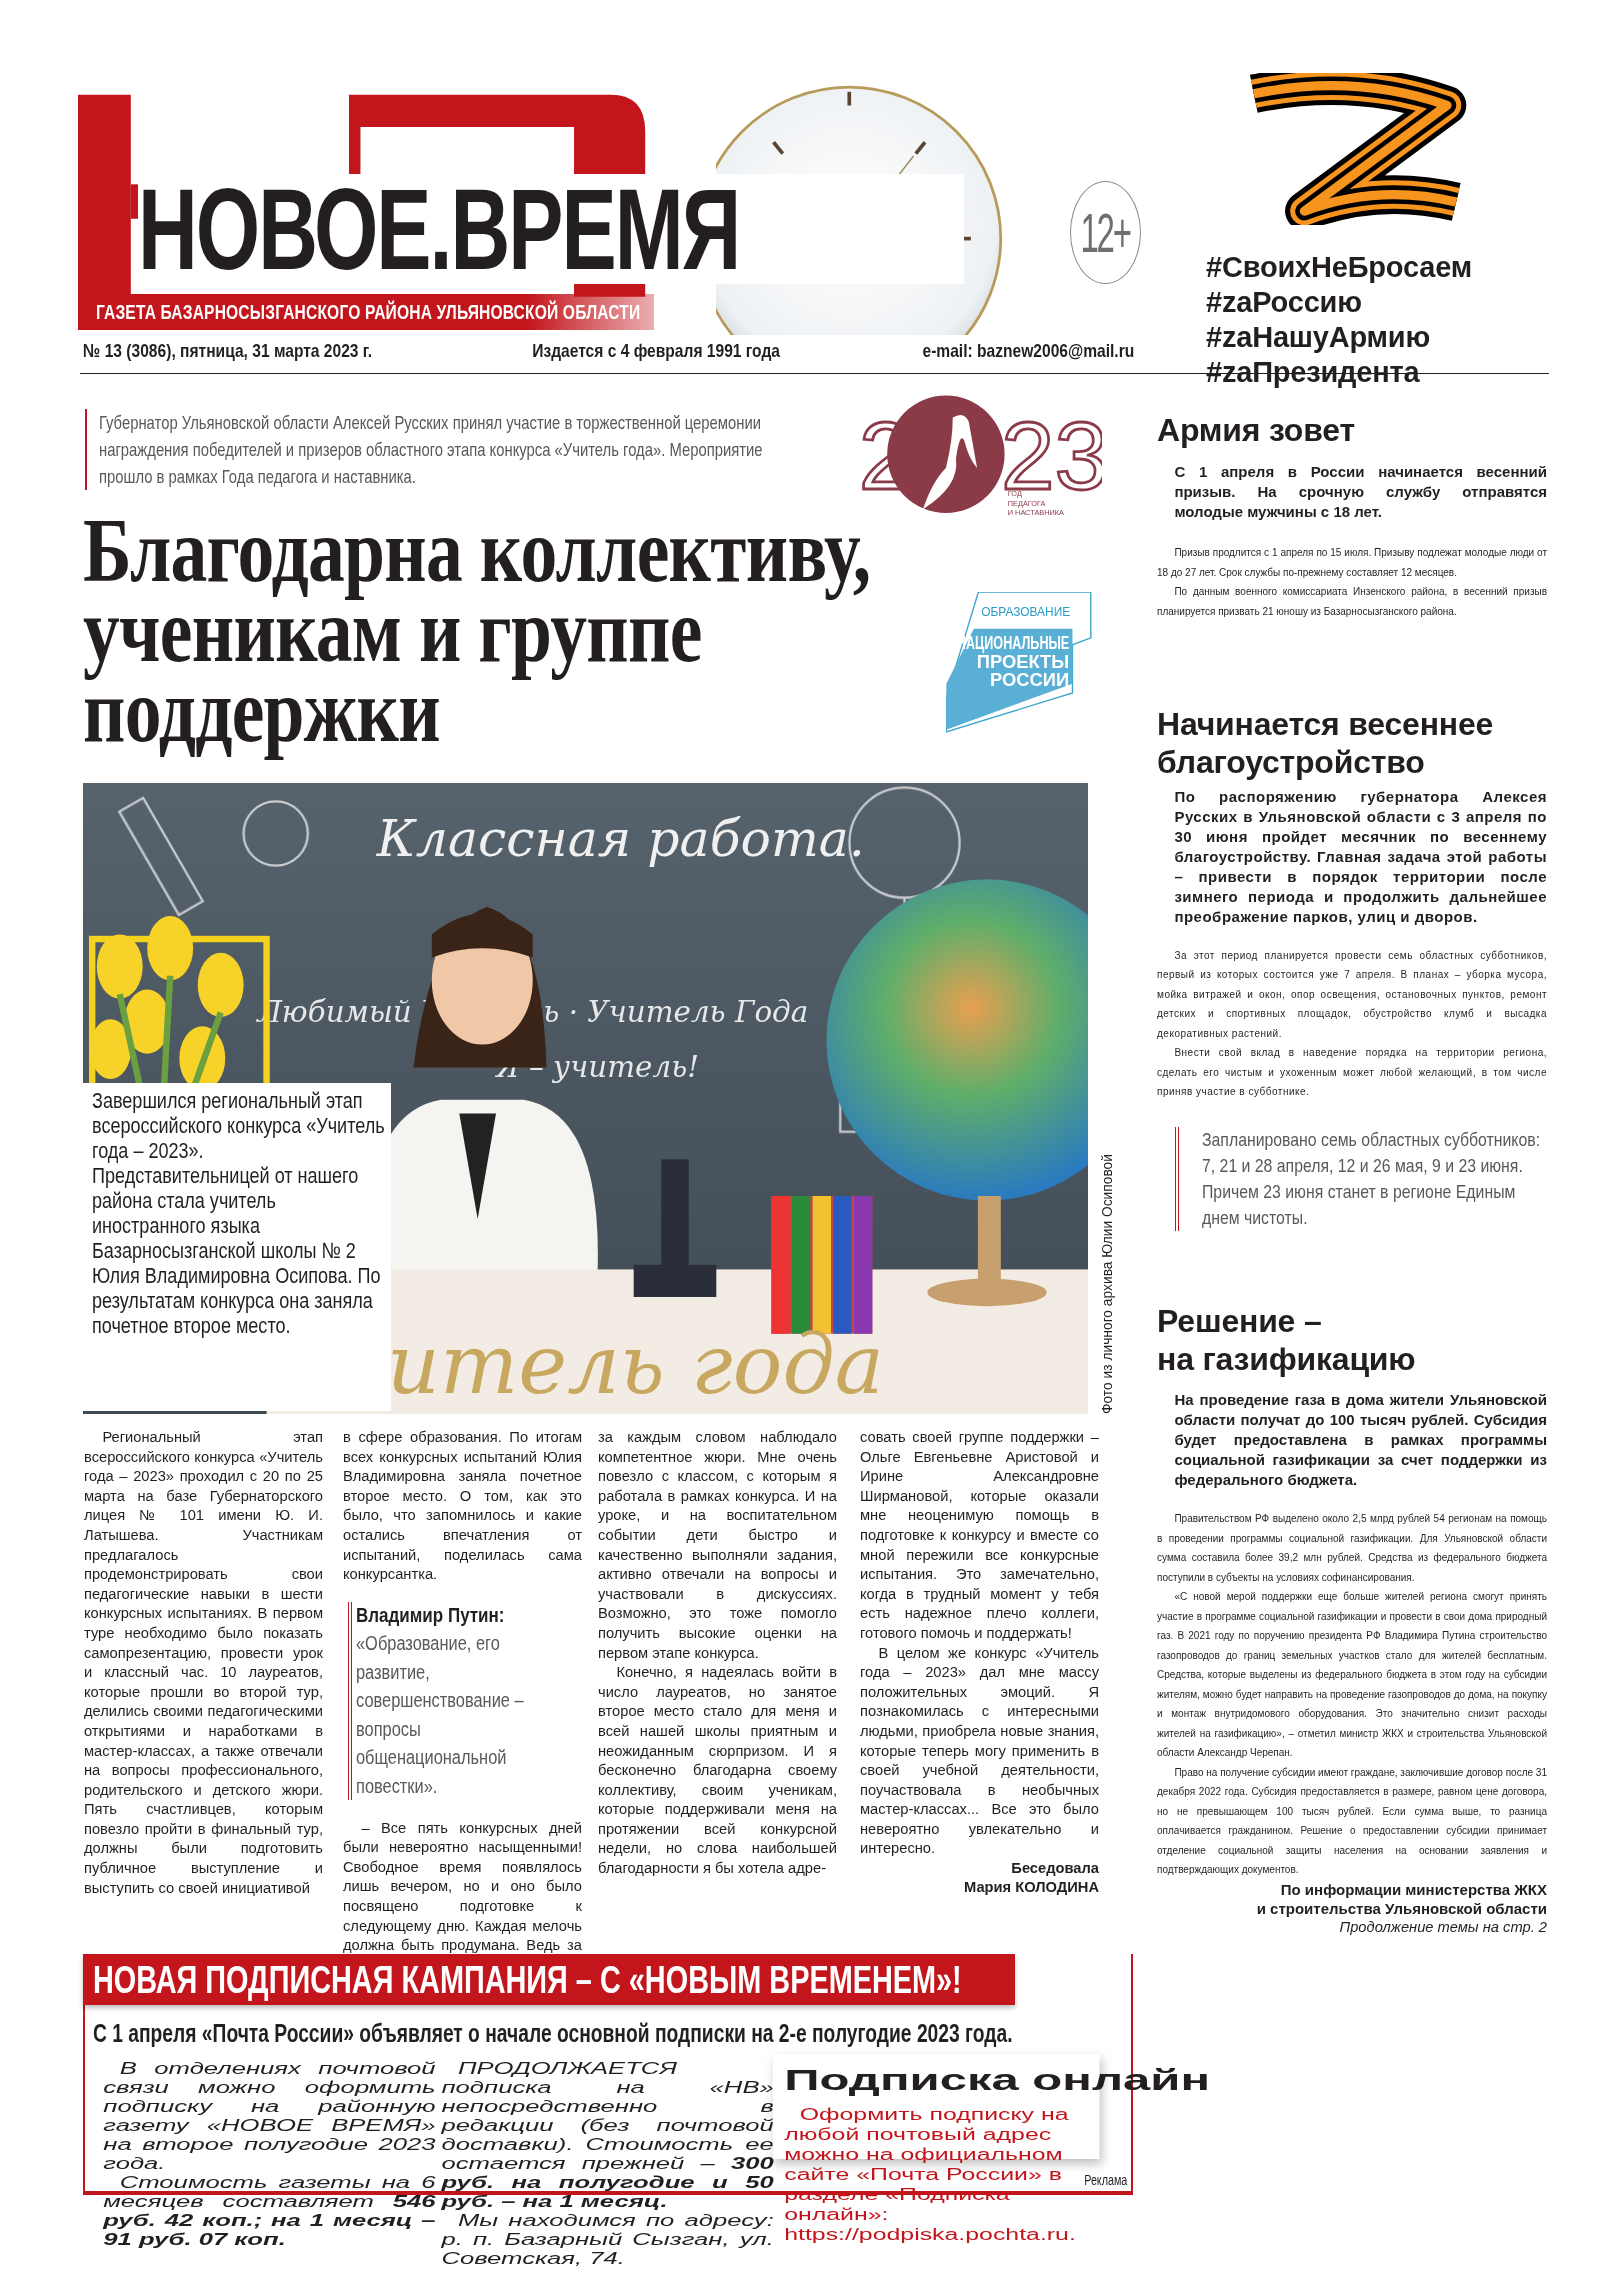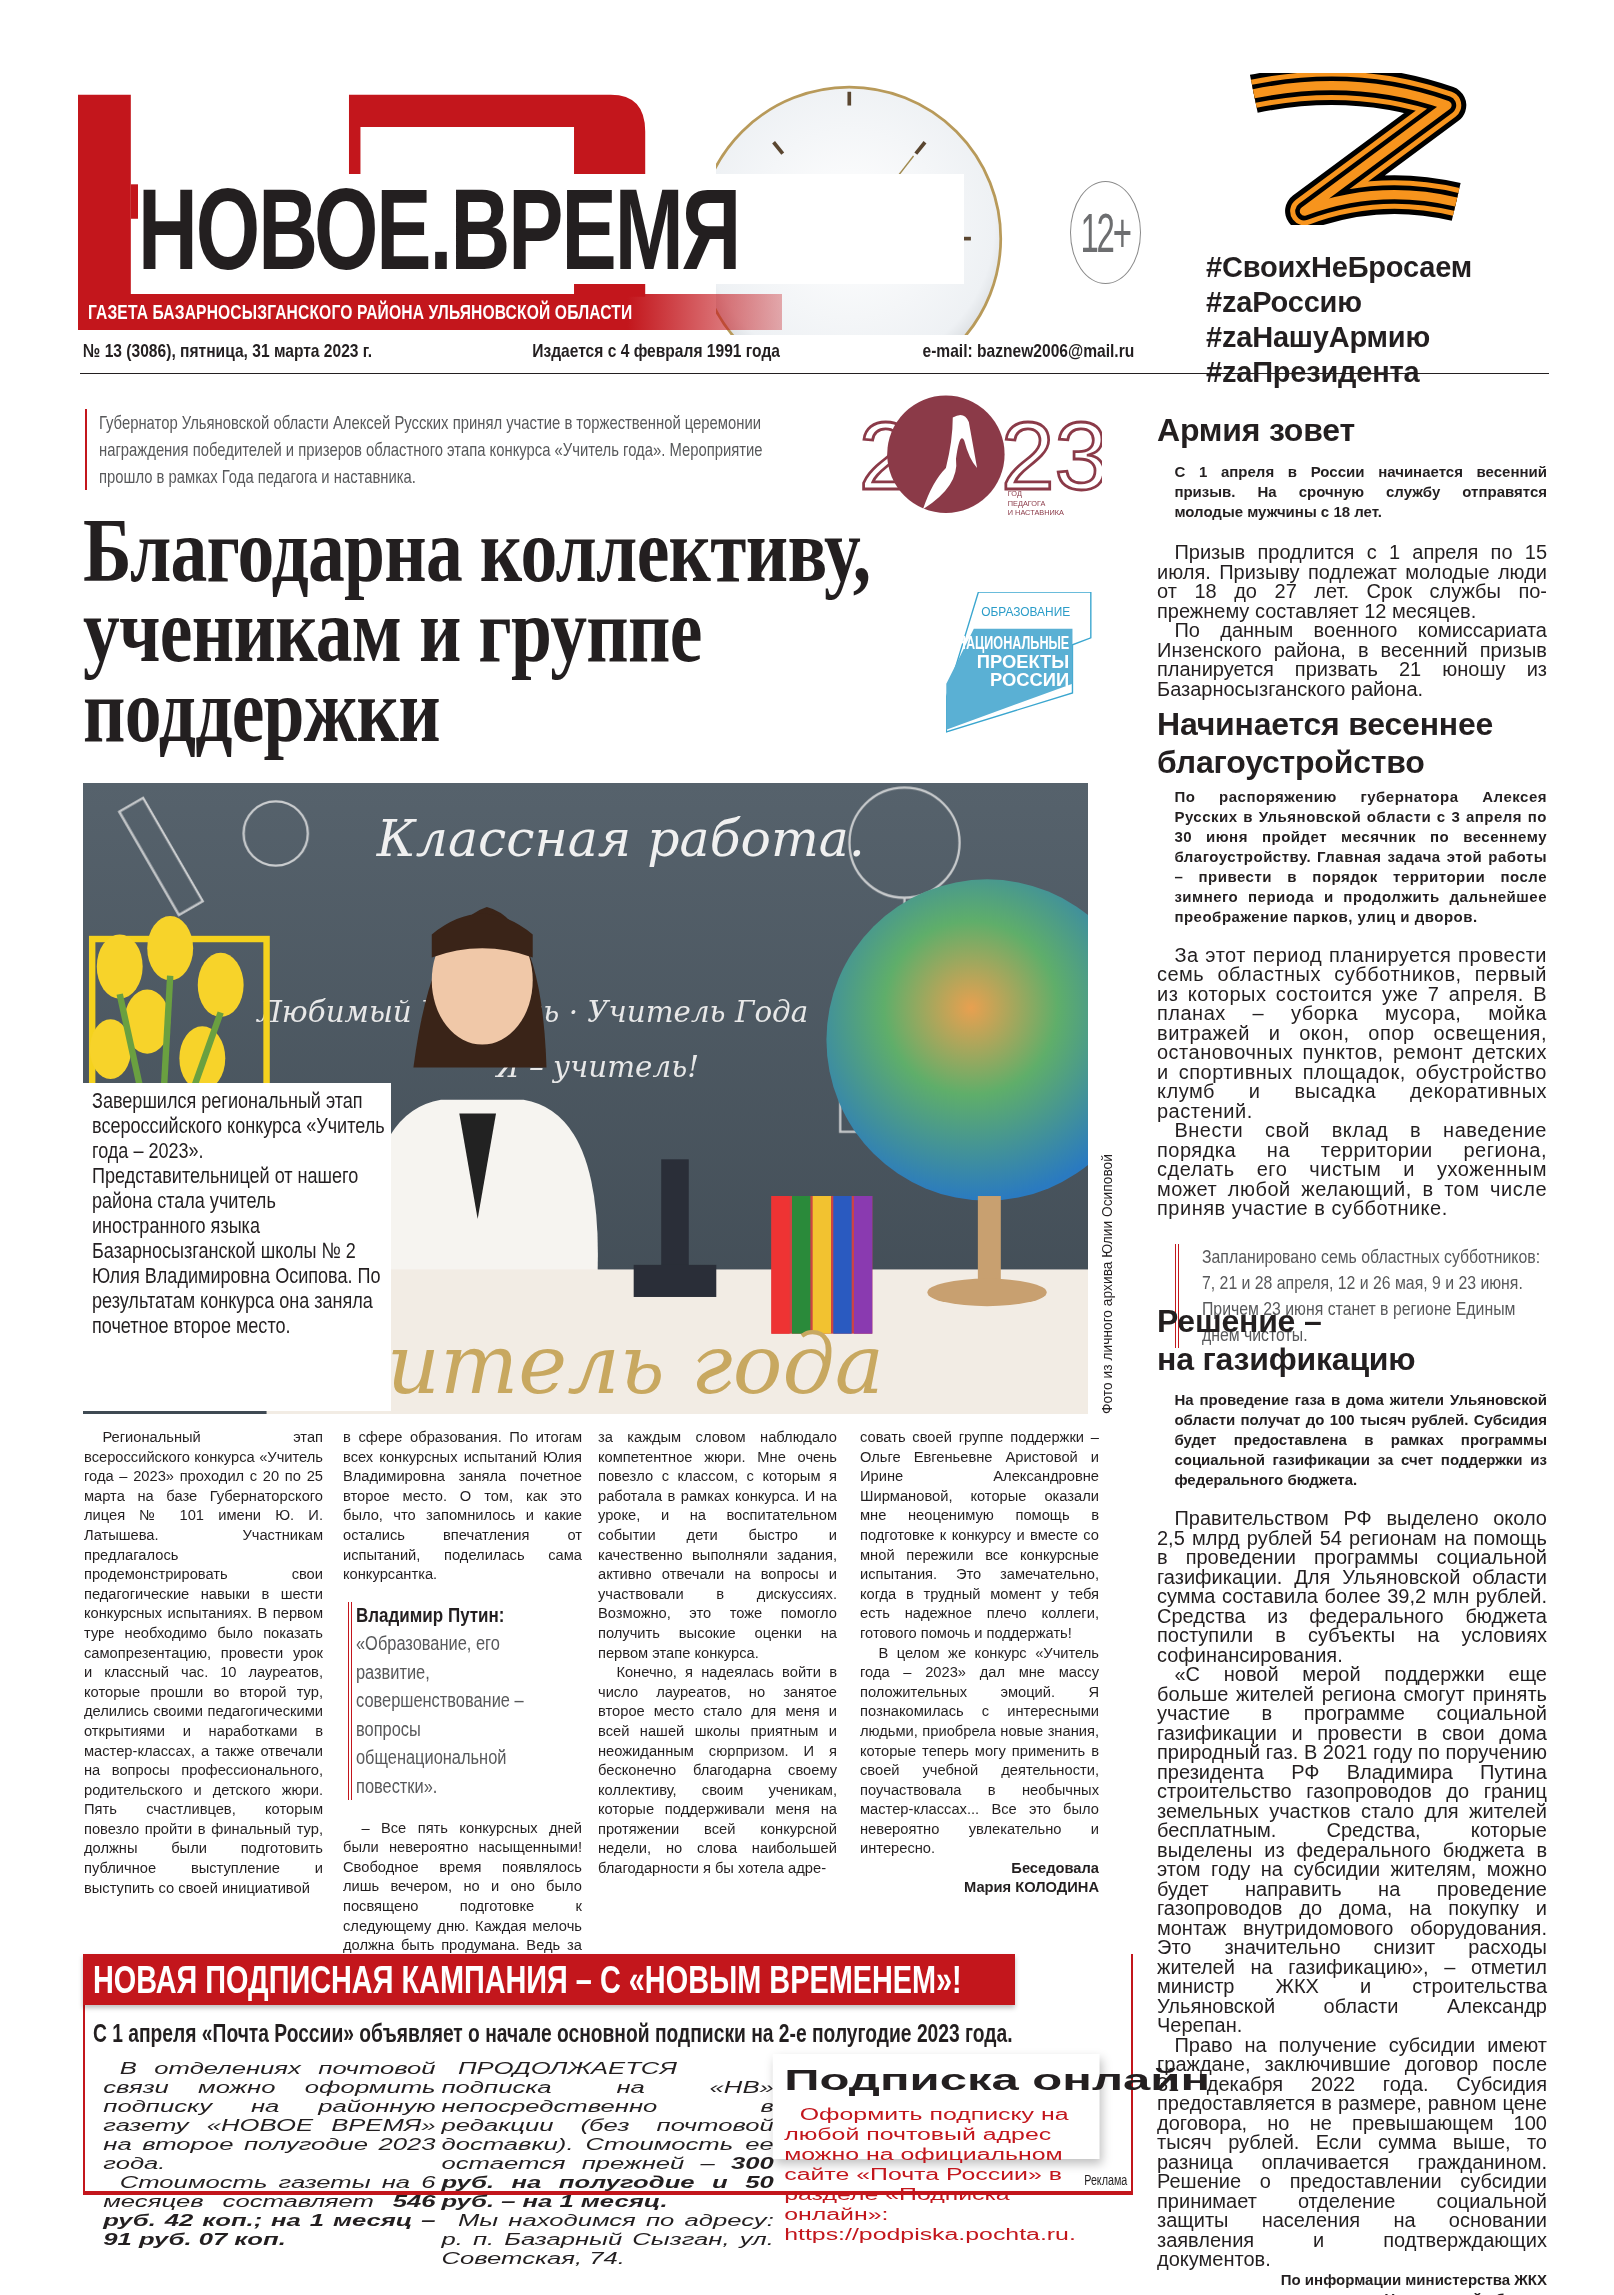--- a/index.html
+++ b/index.html
@@ -7,21 +7,21 @@
   body { position: relative; font-family: "Liberation Sans", sans-serif; color: #231f20; }
   .abs { position: absolute; }
 
   
   .hp-logo { left: 78px; top: 90px; width: 643px; height: 207px; }
   .paper-name { left: 138px; top: 174px; width: 826px; height: 110px; background: #fff; display:flex; align-items:center; }
   .paper-name span { font-family: "Liberation Sans", sans-serif; font-weight: 700; font-size: 115px; letter-spacing: -2.8px; color: #231f20; transform: scaleX(0.72); transform-origin: left center; white-space: nowrap; line-height: 1; }
   .clock { left: 716px; top: 78px; width: 340px; height: 257px; overflow: hidden; }
   .age { left: 1070px; top: 181px; width: 71px; height: 103px; border: 1.4px solid #8a8a8a; border-radius: 50%; display: flex; align-items: center; justify-content: center; }
   .age span { font-size: 55px; color: #6d6e70; transform: scaleX(0.6); display: inline-block; letter-spacing: -3.7px; }
-  .red-band { left: 78px; top: 294px; width: 704px; height: 36px; background: linear-gradient(90deg, #c3161c 0%, #c3161c 78%, rgba(195,22,28,0.35) 100%); display:flex; align-items:center; padding-left: 10px; }
+  .red-band { left: 78px; top: 294px; width: 576px; height: 36px; background: linear-gradient(90deg, #c3161c 0%, #c3161c 78%, rgba(195,22,28,0.35) 100%); display:flex; align-items:center; padding-left: 18px; }
   .red-band span { color: #fff; font-weight: 700; font-size: 20px; transform: scaleX(0.78); transform-origin: left center; white-space: nowrap; letter-spacing: 0.2px; }
   .info-line { left: 83px; top: 337px; width: 1051px; height: 27.5px; display:flex; justify-content: space-between; align-items:center; }
   .info-line span { font-size: 19px; font-weight: 700; color: #231f20; transform: scaleX(0.82); white-space: nowrap; display:inline-block; }
   .info-line .i1 { transform-origin: left center; }
   .info-line .i3 { transform-origin: right center; }
   .rule { left: 80px; top: 373px; width: 1469px; height: 1.4px; background: #231f20; }
 
   .zlogo { left: 1240px; top: 73px; width: 230px; height: 152px; }
   .tags { left: 1206px; top: 218px; width: 294px; margin-top: 32px; }
   .tags div { font-size: 29px; font-weight: 700; line-height: 35px; color: #231f20; letter-spacing: -0.2px; }
@@ -47,21 +47,21 @@
   .col p.noind { text-indent: 0; }
   .quote { margin: 17.4px 0 18.4px 4.6px; padding-left: 4px; border-left: 4.6px double #c3161c; }
   .quote .qa { font-size: 20px; font-weight: 700; line-height: 27px; text-align: left; transform: scaleX(0.85); transform-origin: left top; }
   .quote .qt { font-size: 20px; line-height: 28.5px; color: #58595b; text-align: left; transform: scaleX(0.82); transform-origin: left top; width: 257px; }
   .sign { text-align: right; font-weight: 700; text-indent: 0; line-height: 19px; }
 
   
   .rc { left: 1157px; width: 390px; }
   .rh { font-weight: 700; font-size: 32px; line-height: 38px; color: #231f20; letter-spacing: -0.2px; }
   .rlead { font-weight: 700; font-size: 15px; line-height: 20px; padding-left: 17.4px; text-align: justify; color: #231f20; }
-  .rbody { font-size: 20px; line-height: 19.5px; text-align: justify; color: #231f20; }
+  .rbody { font-size: 10px; line-height: 19.5px; text-align: justify; color: #231f20; }
   .rbody p { text-indent: 17.4px; }
   .rquote { padding-left: 23px; border-left: 4.6px double #c3161c; margin-left: 18.4px; }
   .rquote p { font-size: 18.4px; line-height: 26px; color: #58595b; transform: scaleX(0.86); transform-origin: left top; width: 404px; }
   .rsign { text-align: right; font-weight: 700; font-size: 15px; line-height: 19px; }
   .rcont { text-align: right; font-style: italic; font-size: 14.7px; line-height: 19px; }
 
   
   .sub { left: 83px; top: 1954px; width: 1050px; height: 241px; border: 2.3px solid #c3161c; border-top: none; border-bottom-width: 4.6px; }
   .sub-head { position: absolute; left: -2.3px; top: 0; width: 932px; height: 51px; background: #c3161c; display:flex; align-items:center; padding-left: 10px; box-shadow: 0 2.8px 4.6px rgba(0,0,0,0.25); }
   .sub-head span { color: #fff; font-weight: 700; font-size: 39px; white-space: nowrap; transform: scaleX(0.74); transform-origin: left center; }

